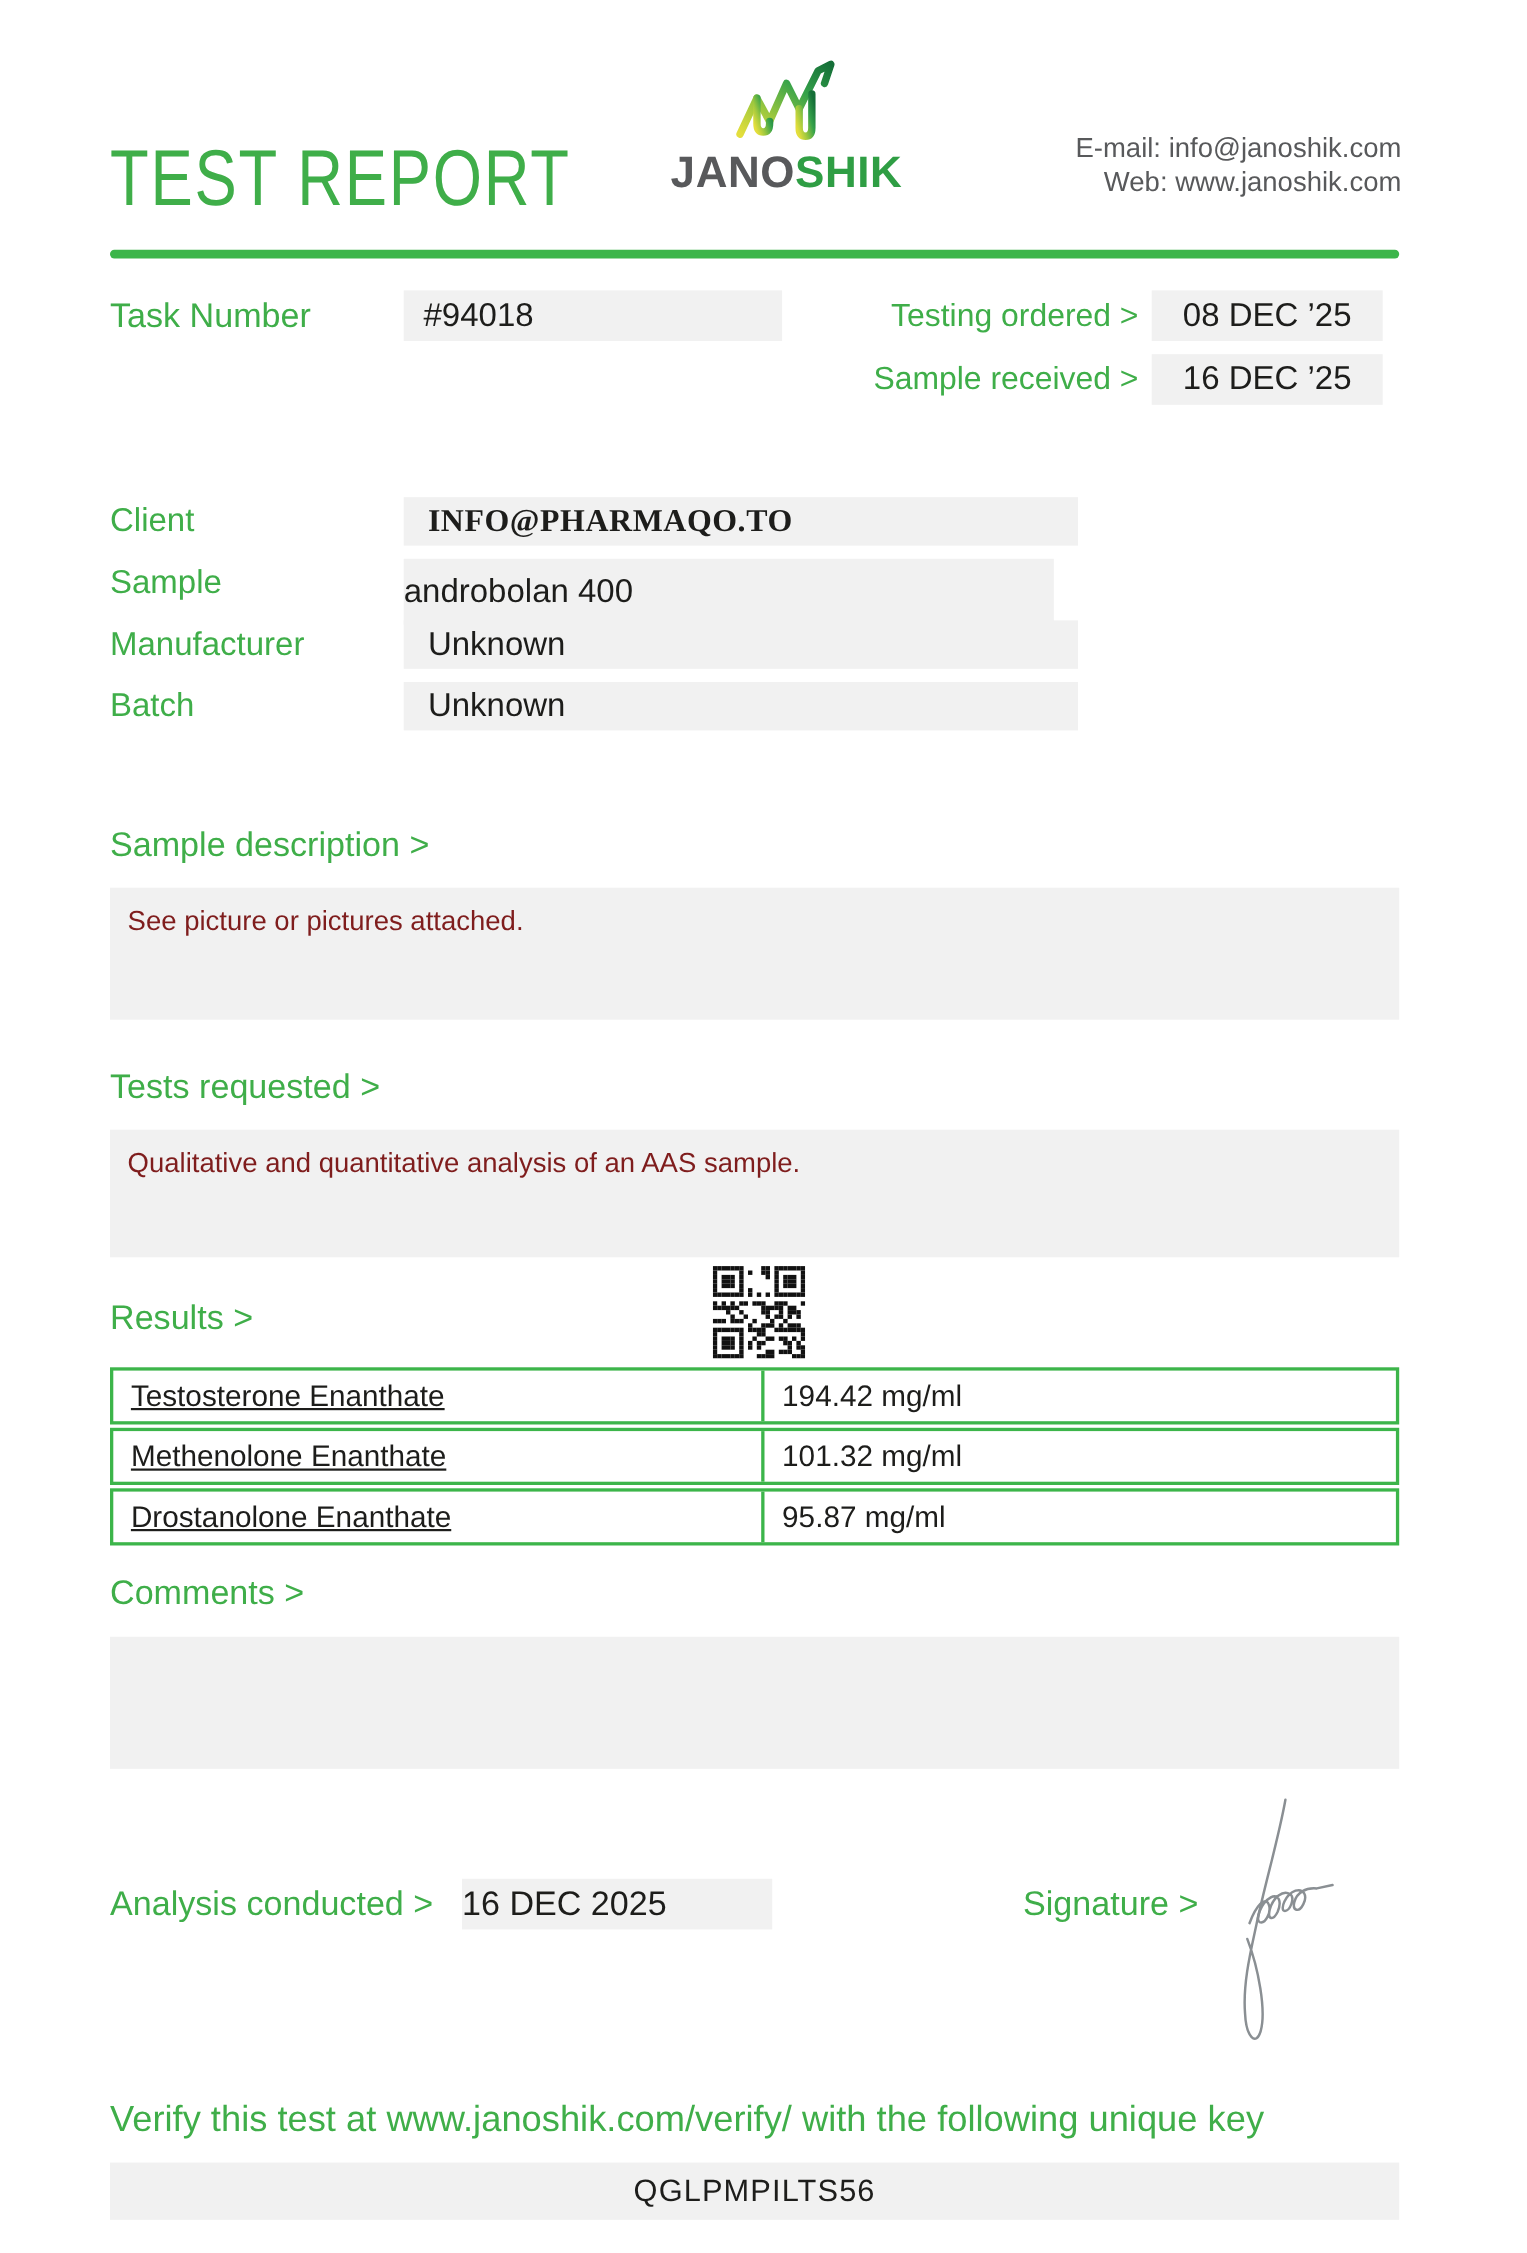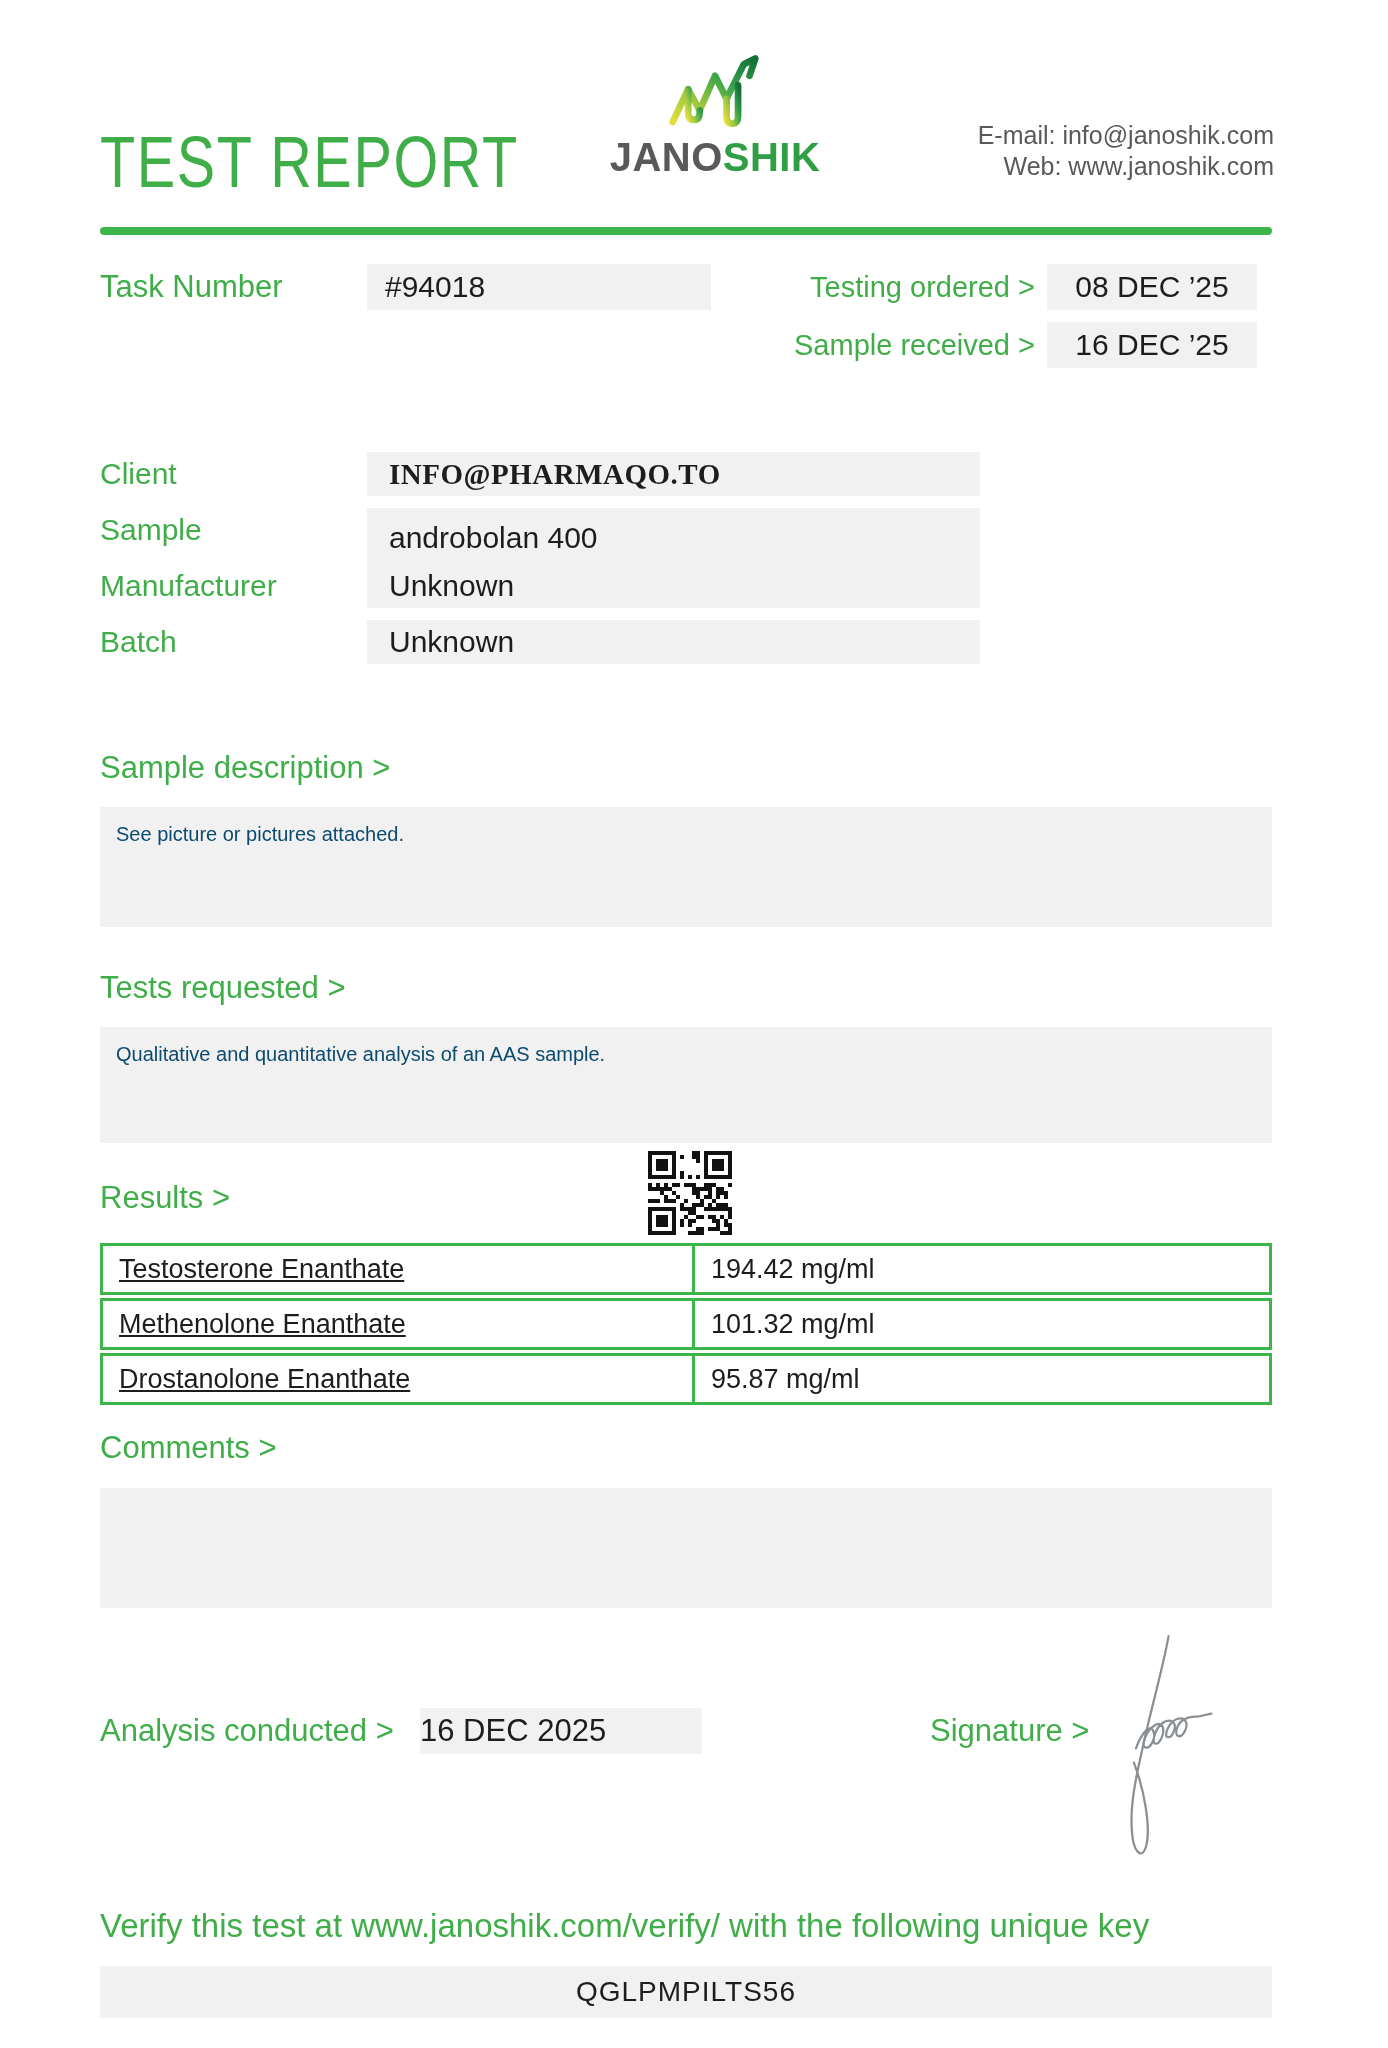--- a/index.html
+++ b/index.html
@@ -14,21 +14,21 @@
   .logo-icon{display:block;margin:0 auto;}
   .logo-text{font-size:40px;font-weight:bold;letter-spacing:.5px;line-height:42px;white-space:nowrap;}
   .logo-jano{color:#58595b;}
   .logo-shik{color:#2f9e44;}
   .contact{right:114px;top:120px;text-align:right;font-size:25px;line-height:31px;color:#58595b;}
   .rule{left:100px;top:227px;width:1172px;height:8px;background:#3cb54a;border-radius:4px;}
   
   .flabel{color:#3fae49;font-size:30px;line-height:46px;white-space:nowrap;}
   .fbox{background:#f1f1f1;display:flex;align-items:center;font-size:30px;color:#1d1d1b;}
   .heading{color:#3fae49;font-size:31px;line-height:40px;white-space:nowrap;}
-  .bigbox{background:#f1f1f1;font-size:20px;color:#0c4a6e;}
+  .bigbox{background:#f1f1f1;font-size:25px;color:#7f1d1d;}
   .bigbox .inner{padding:16px 0 0 16px;}
   
   .rtable{left:100px;top:1243px;width:1172px;}
   .trow{display:flex;border:3px solid #3cb54a;height:46px;margin-bottom:3px;background:#fff;}
   .trow .cell{display:flex;align-items:center;font-size:27px;color:#1d1d1b;}
   .trow .compound{width:592px;border-right:3px solid #3cb54a;padding-left:16px;box-sizing:border-box;text-decoration:underline;}
   .trow .value{flex:1;padding-left:16px;}
   .keybox{left:100px;top:1966px;width:1172px;height:52px;background:#f1f1f1;
       display:flex;align-items:center;justify-content:center;font-size:28px;letter-spacing:1px;}
   .verify{left:100px;top:1906px;width:1180px;font-size:33px;line-height:40px;color:#3fae49;white-space:nowrap;}
@@ -73,21 +73,21 @@
   <div class="abs flabel" style="left:760px;top:264px;width:275px;text-align:right;font-size:29px;">Testing ordered &gt;</div>
   <div class="abs fbox" style="left:1047px;top:264px;width:210px;height:46px;justify-content:center;">08 DEC ’25</div>
 
   <div class="abs flabel" style="left:760px;top:322px;width:275px;text-align:right;font-size:29px;">Sample received &gt;</div>
   <div class="abs fbox" style="left:1047px;top:322px;width:210px;height:46px;justify-content:center;">16 DEC ’25</div>
 
   <div class="abs flabel" style="left:100px;top:452px;line-height:44px;">Client</div>
   <div class="abs fbox serif" style="left:367px;top:452px;width:591px;height:44px;padding-left:22px;">INFO@PHARMAQO.TO</div>
 
   <div class="abs flabel" style="left:100px;top:508px;line-height:44px;">Sample</div>
-  <div class="abs fbox" style="left:367px;top:508px;width:591px;height:60px;padding-left:22px;">androbolan 400</div>
+  <div class="abs fbox" style="left:367px;top:508px;width:591px;height:60px;">androbolan 400</div>
 
   <div class="abs flabel" style="left:100px;top:564px;line-height:44px;">Manufacturer</div>
   <div class="abs fbox" style="left:367px;top:564px;width:591px;height:44px;padding-left:22px;">Unknown</div>
 
   <div class="abs flabel" style="left:100px;top:620px;line-height:44px;">Batch</div>
   <div class="abs fbox" style="left:367px;top:620px;width:591px;height:44px;padding-left:22px;">Unknown</div>
 
   <div class="abs heading" style="left:100px;top:748px;">Sample description &gt;</div>
   <div class="abs bigbox" style="left:100px;top:807px;width:1172px;height:120px;">
     <div class="inner">See picture or pictures attached.</div>

